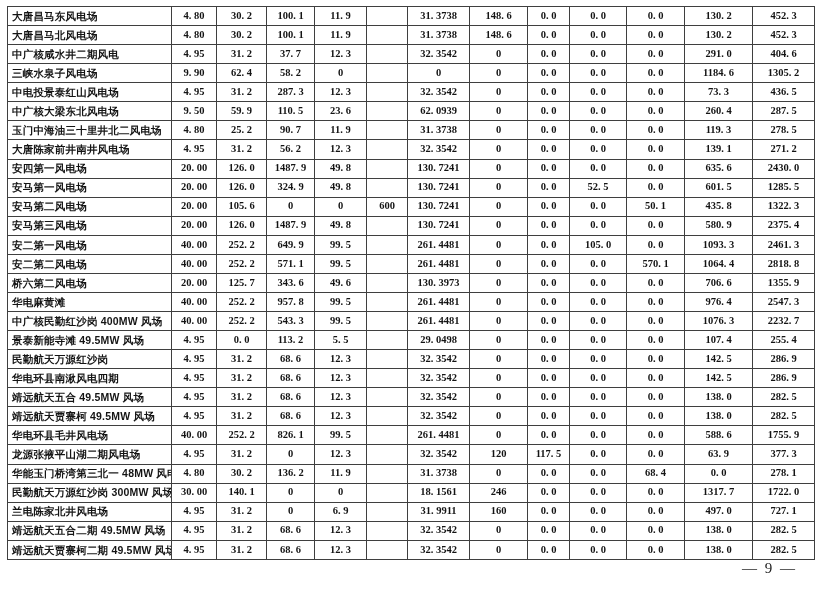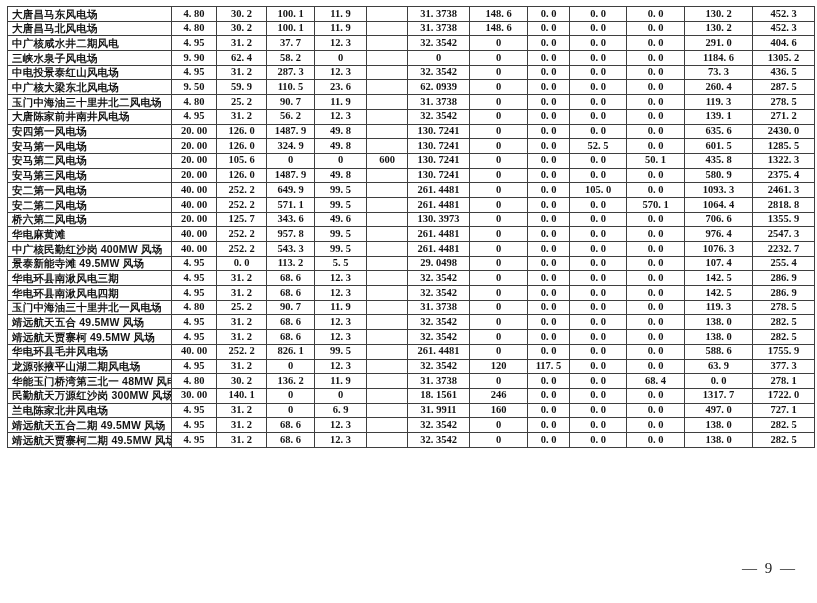--- a/index.html
+++ b/index.html
@@ -15,21 +15,21 @@
     position: relative;
     width: 817px;
     height: 603px;
     background: #ffffff;
   }
   table.grid {
     position: absolute;
     left: 7px;
     top: 6px;
     width: 807px;
-    height: 442px;
+    height: 554px;
     border-collapse: collapse;
     table-layout: fixed;
   }
   table.grid td {
     border: 1px solid #3f3f3f;
     font-size: 10.5px;
     font-weight: 700;
     color: #141414;
     text-align: center;
     vertical-align: middle;
@@ -343,21 +343,21 @@
           <td></td>
           <td>29. 0498</td>
           <td>0</td>
           <td>0. 0</td>
           <td>0. 0</td>
           <td>0. 0</td>
           <td>107. 4</td>
           <td>255. 4</td>
         </tr>
         <tr>
-          <td class="name">华电环县南湫风电三期</td>
+          <td class="name">民勤航天万源红沙岗</td>
           <td>4. 95</td>
           <td>31. 2</td>
           <td>68. 6</td>
           <td>12. 3</td>
           <td></td>
           <td>32. 3542</td>
           <td>0</td>
           <td>0. 0</td>
           <td>0. 0</td>
           <td>0. 0</td>
@@ -371,35 +371,20 @@
           <td>68. 6</td>
           <td>12. 3</td>
           <td></td>
           <td>32. 3542</td>
           <td>0</td>
           <td>0. 0</td>
           <td>0. 0</td>
           <td>0. 0</td>
           <td>142. 5</td>
           <td>286. 9</td>
-        </tr>
-        <tr>
-          <td class="name">玉门中海油三十里井北一风电场</td>
-          <td>4. 80</td>
-          <td>25. 2</td>
-          <td>90. 7</td>
-          <td>11. 9</td>
-          <td></td>
-          <td>31. 3738</td>
-          <td>0</td>
-          <td>0. 0</td>
-          <td>0. 0</td>
-          <td>0. 0</td>
-          <td>119. 3</td>
-          <td>278. 5</td>
         </tr>
         <tr>
           <td class="name">靖远航天五合 49.5MW 风场</td>
           <td>4. 95</td>
           <td>31. 2</td>
           <td>68. 6</td>
           <td>12. 3</td>
           <td></td>
           <td>32. 3542</td>
           <td>0</td>

